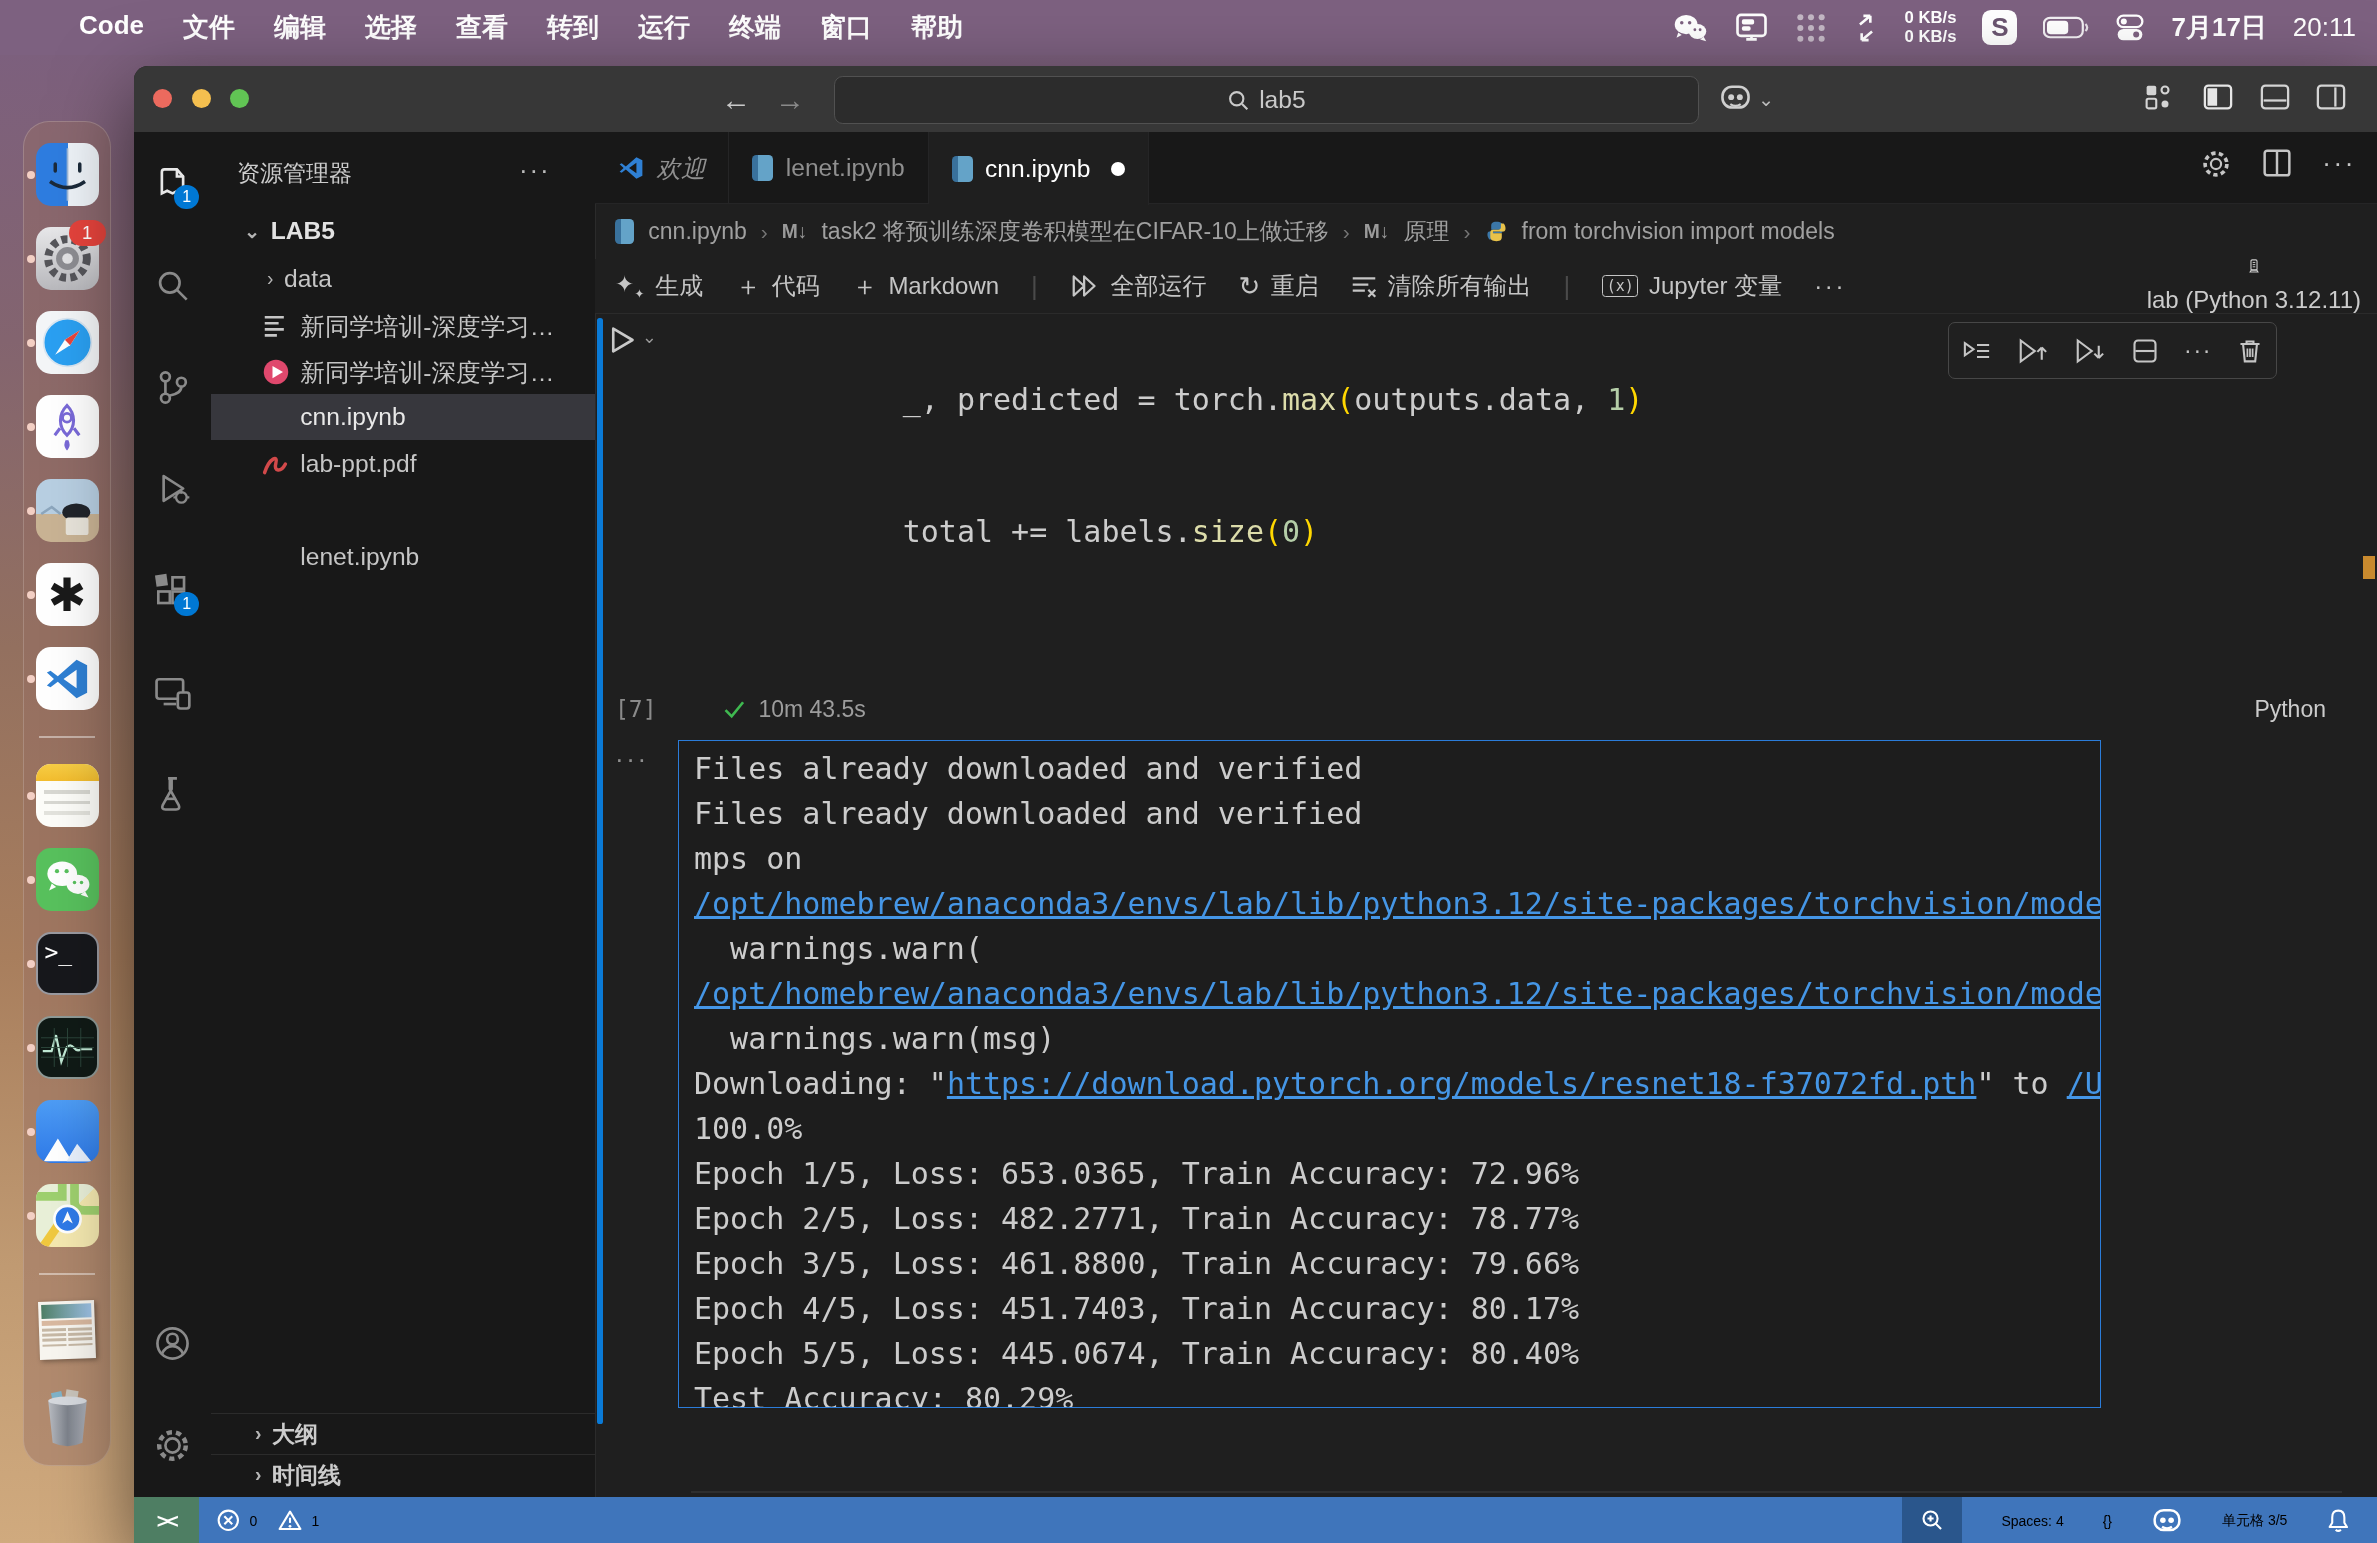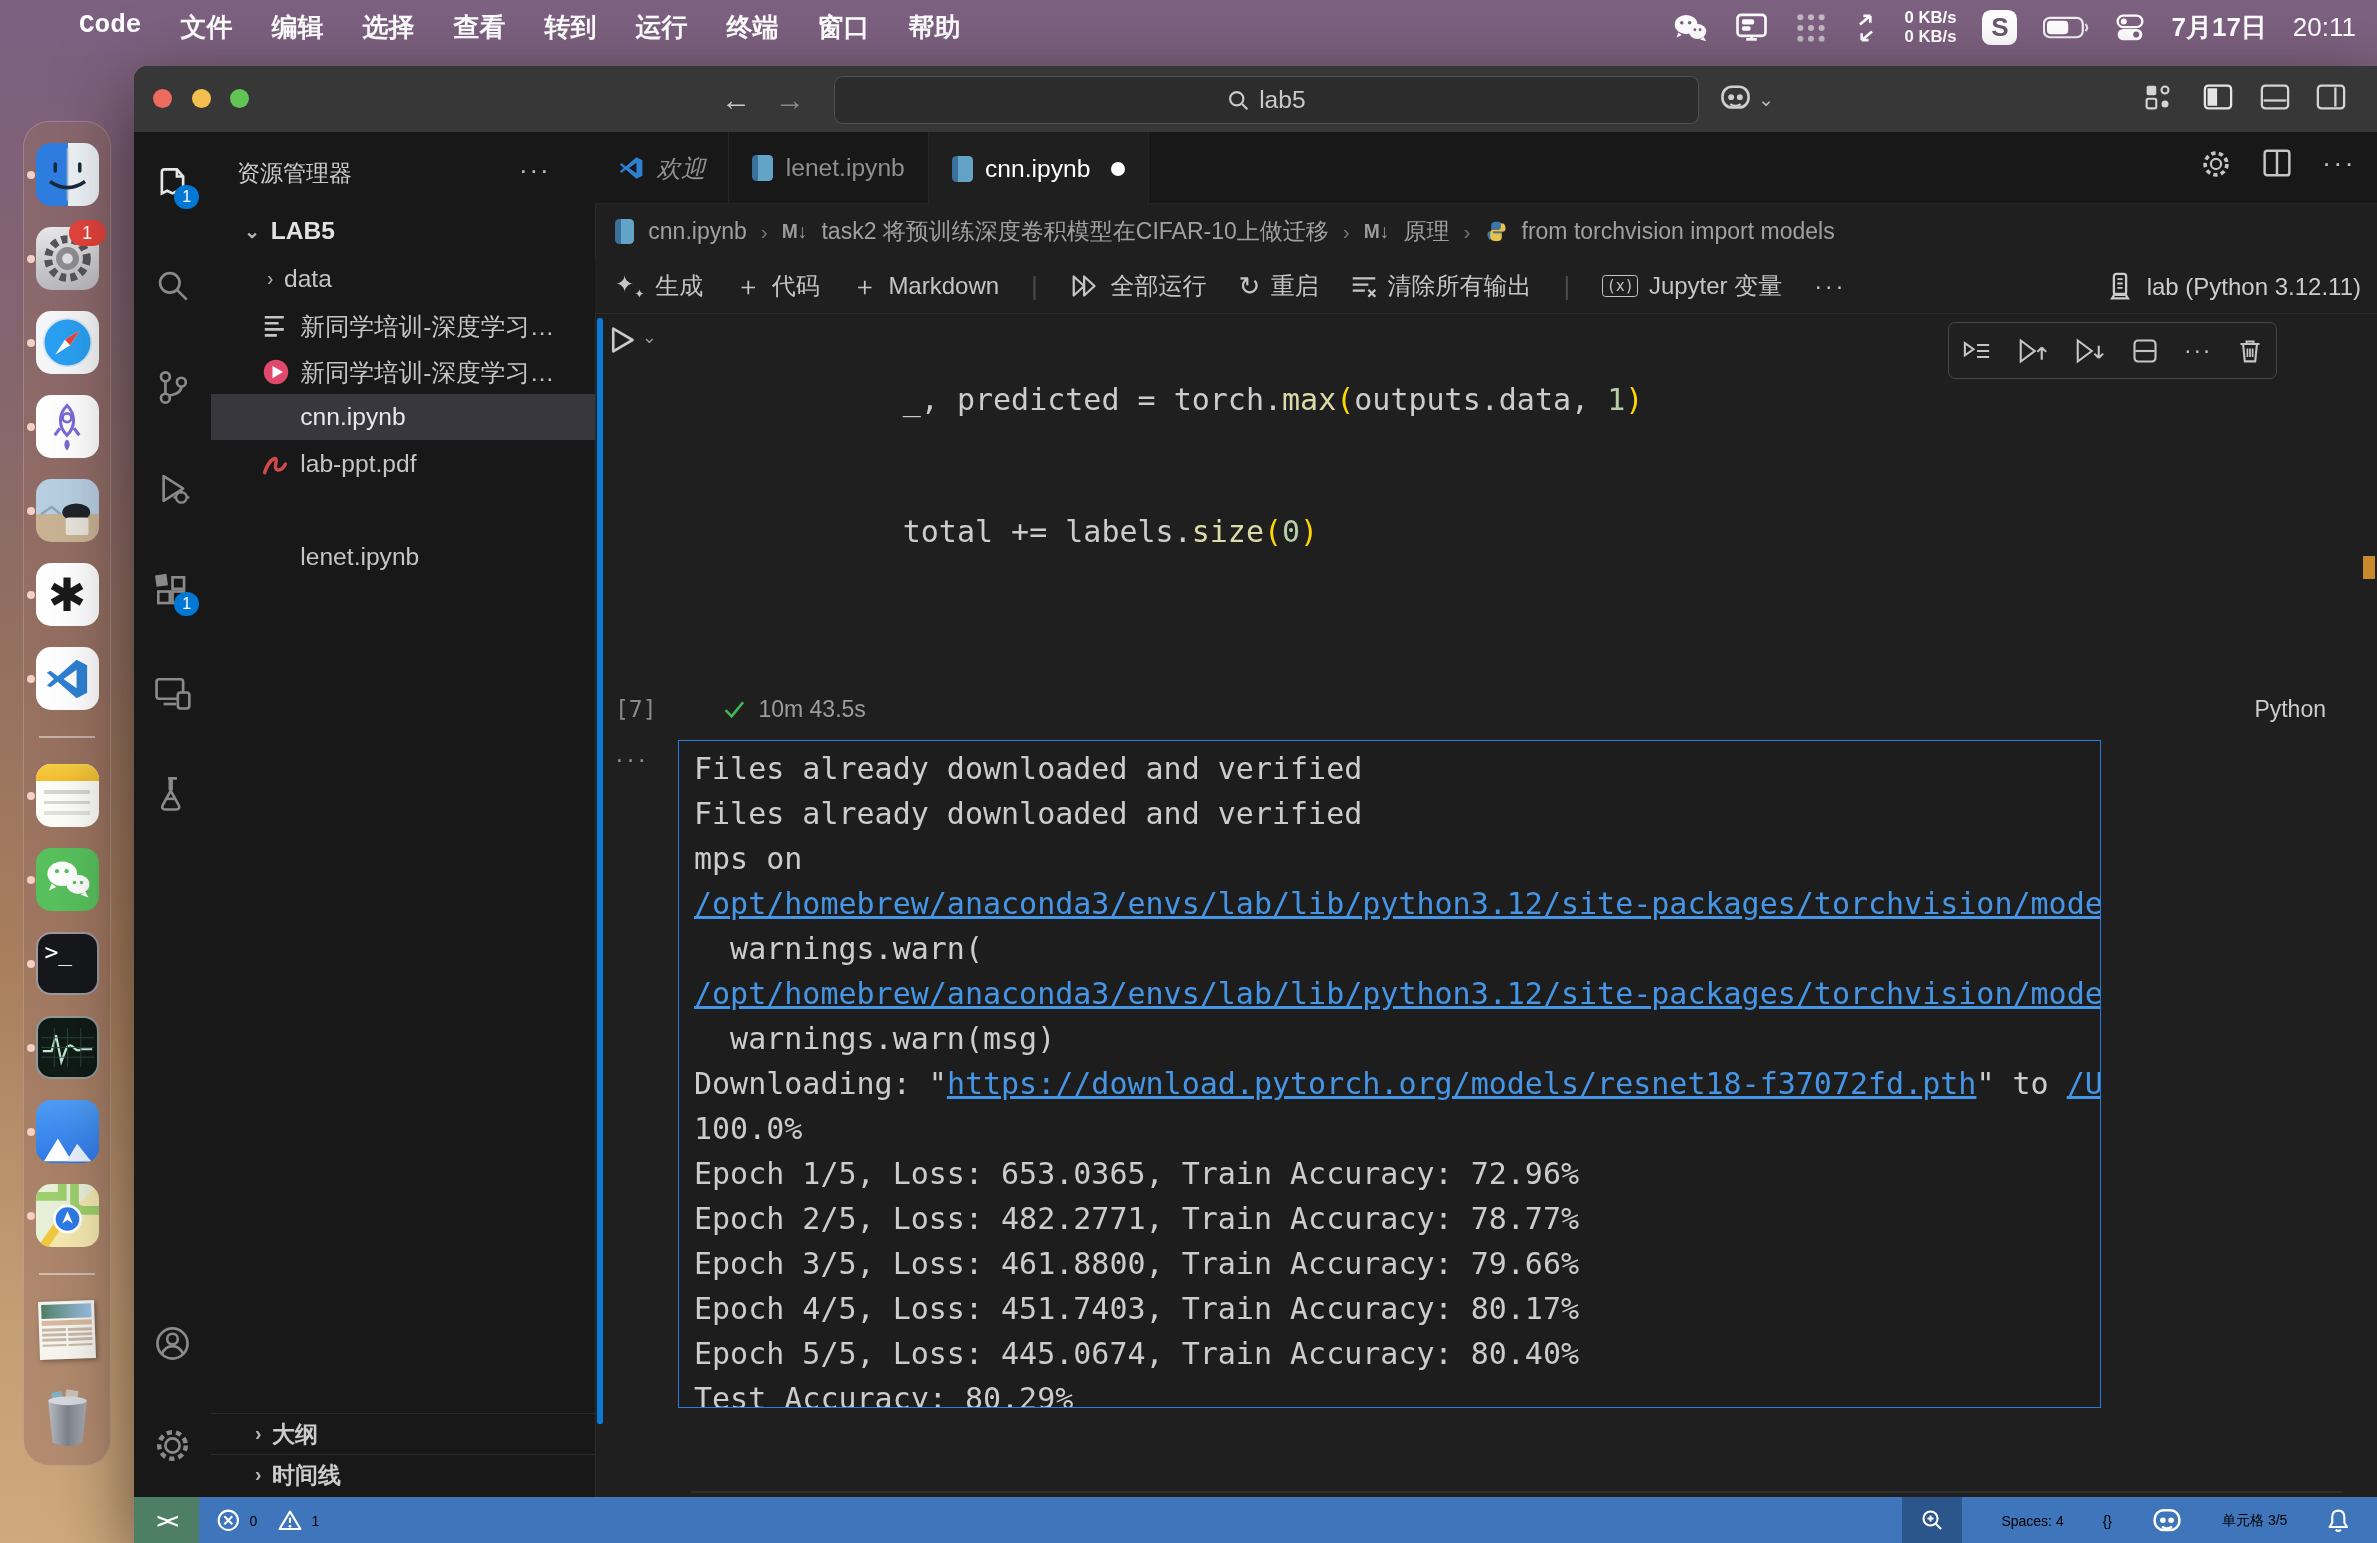--- a/index.html
+++ b/index.html
@@ -54,21 +54,21 @@
   .tab{display:flex;align-items:center;gap:12.3px;padding:0 23px;border-right:0.9px solid #252526;color:#8f8f8f;font-size:24.6px;height:72px;box-sizing:border-box;}
   .tab.active{background:#1f1f1f;color:#ffffff;height:73px;}
   .tab-actions{position:absolute;right:21px;top:148px;display:flex;gap:30px;color:#c5c5c5;}
   .breadcrumb{position:absolute;left:615px;top:204px;right:0;height:55px;display:flex;align-items:center;gap:14px;color:#a0a0a0;font-size:23px;white-space:nowrap;overflow:hidden;}
   .bc-sep{color:#767676;font-size:21px;}
   .mdic{color:#9a9a9a;font-weight:700;font-size:19.3px;}
   .nbtoolbar{position:absolute;left:595px;top:259px;right:0;height:55px;display:flex;align-items:center;gap:32px;padding-left:20px;
     color:#c5c5c5;font-size:24px;border-bottom:0.9px solid #2b2b2b;box-sizing:border-box;background:#1f1f1f;}
   .tb-item{display:flex;align-items:center;gap:10.6px;}
   .tb-divider{color:#4a4a4a;font-size:26px;}
-  .kernel{position:absolute;right:16px;top:259px;height:55px;display:flex;align-items:center;gap:12.3px;color:#cccccc;font-size:24px;}
+  .kernel{position:absolute;right:16px;top:259px;height:55px;display:flex;align-items:center;gap:12.3px;color:#cccccc;font-size:24px;flex-direction:column;}
   
   .mono{font-family:"DejaVu Sans Mono",monospace;}
   .focusbar{position:absolute;left:597px;top:318px;width:6.2px;height:1106px;background:#0a7ad6;border-radius:2.6px;}
   .code-clip{position:absolute;left:686px;top:315px;right:53px;height:251px;overflow:hidden;}
   .code-lines{margin-top:-24.6px;font-size:30px;line-height:44px;white-space:pre;}
   .out-line,.code-lines div{white-space:pre;}
   .tk-t{color:#cccccc}.tk-fn{color:#dcdcaa}.tk-nm{color:#b5cea8}.tk-br{color:#ffd700}.tk-lk{color:#4596e6;text-decoration:underline}
   .celltoolbar{position:absolute;left:1948px;top:322px;width:327px;height:55px;background:#202020;border:0.9px solid #474747;border-radius:7px;
     display:flex;align-items:center;justify-content:space-around;color:#c5c5c5;}
   .cellstatus{position:absolute;left:615px;top:688px;right:35px;height:42px;display:flex;align-items:center;font-size:23px;color:#9d9d9d;}
@@ -87,21 +87,21 @@
   svg{display:block;}
 </style>
 </head>
 <body>
 
 <div class="screen">
 
   <div class="menubar">
     <span class="apple"></span>
     <div class="menu-items">
-      <span style="font-weight:800;font-family:Liberation Mono, monospace;">Code</span>
+      <span style="font-weight:800;">Code</span>
       <span>文件</span>
       <span>编辑</span>
       <span>选择</span>
       <span>查看</span>
       <span>转到</span>
       <span>运行</span>
       <span>终端</span>
       <span>窗口</span>
       <span>帮助</span>
     </div>

